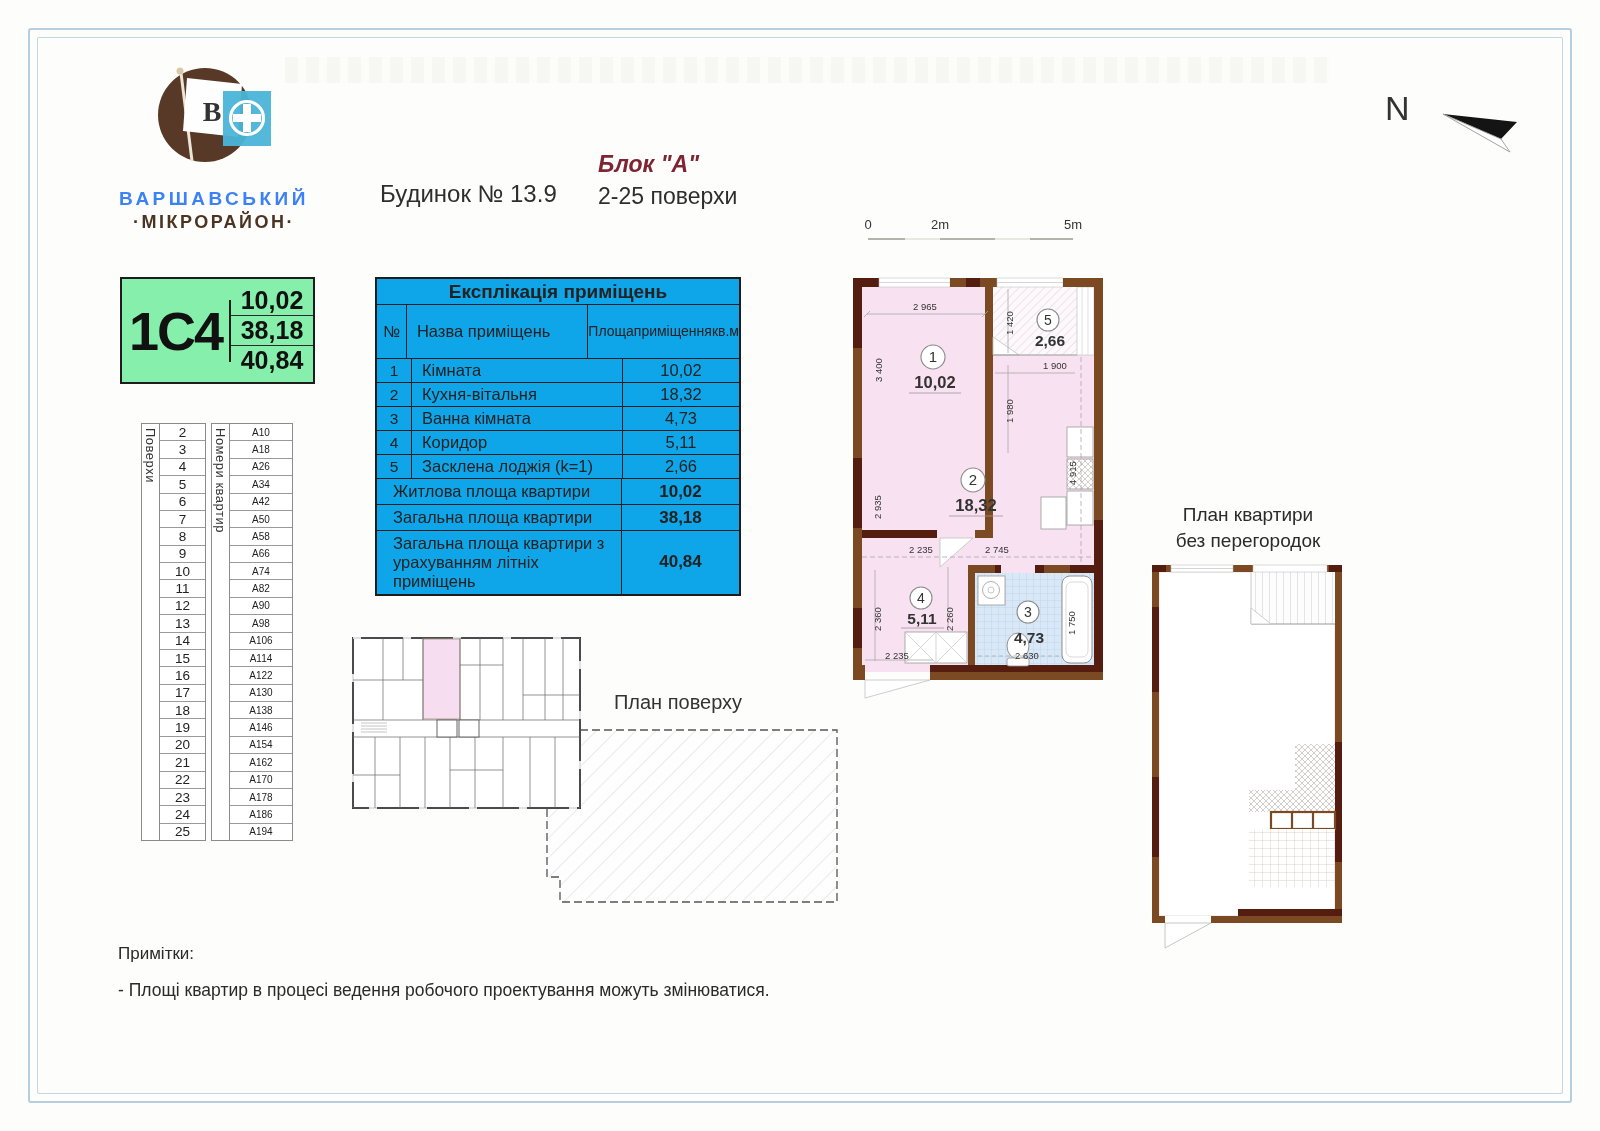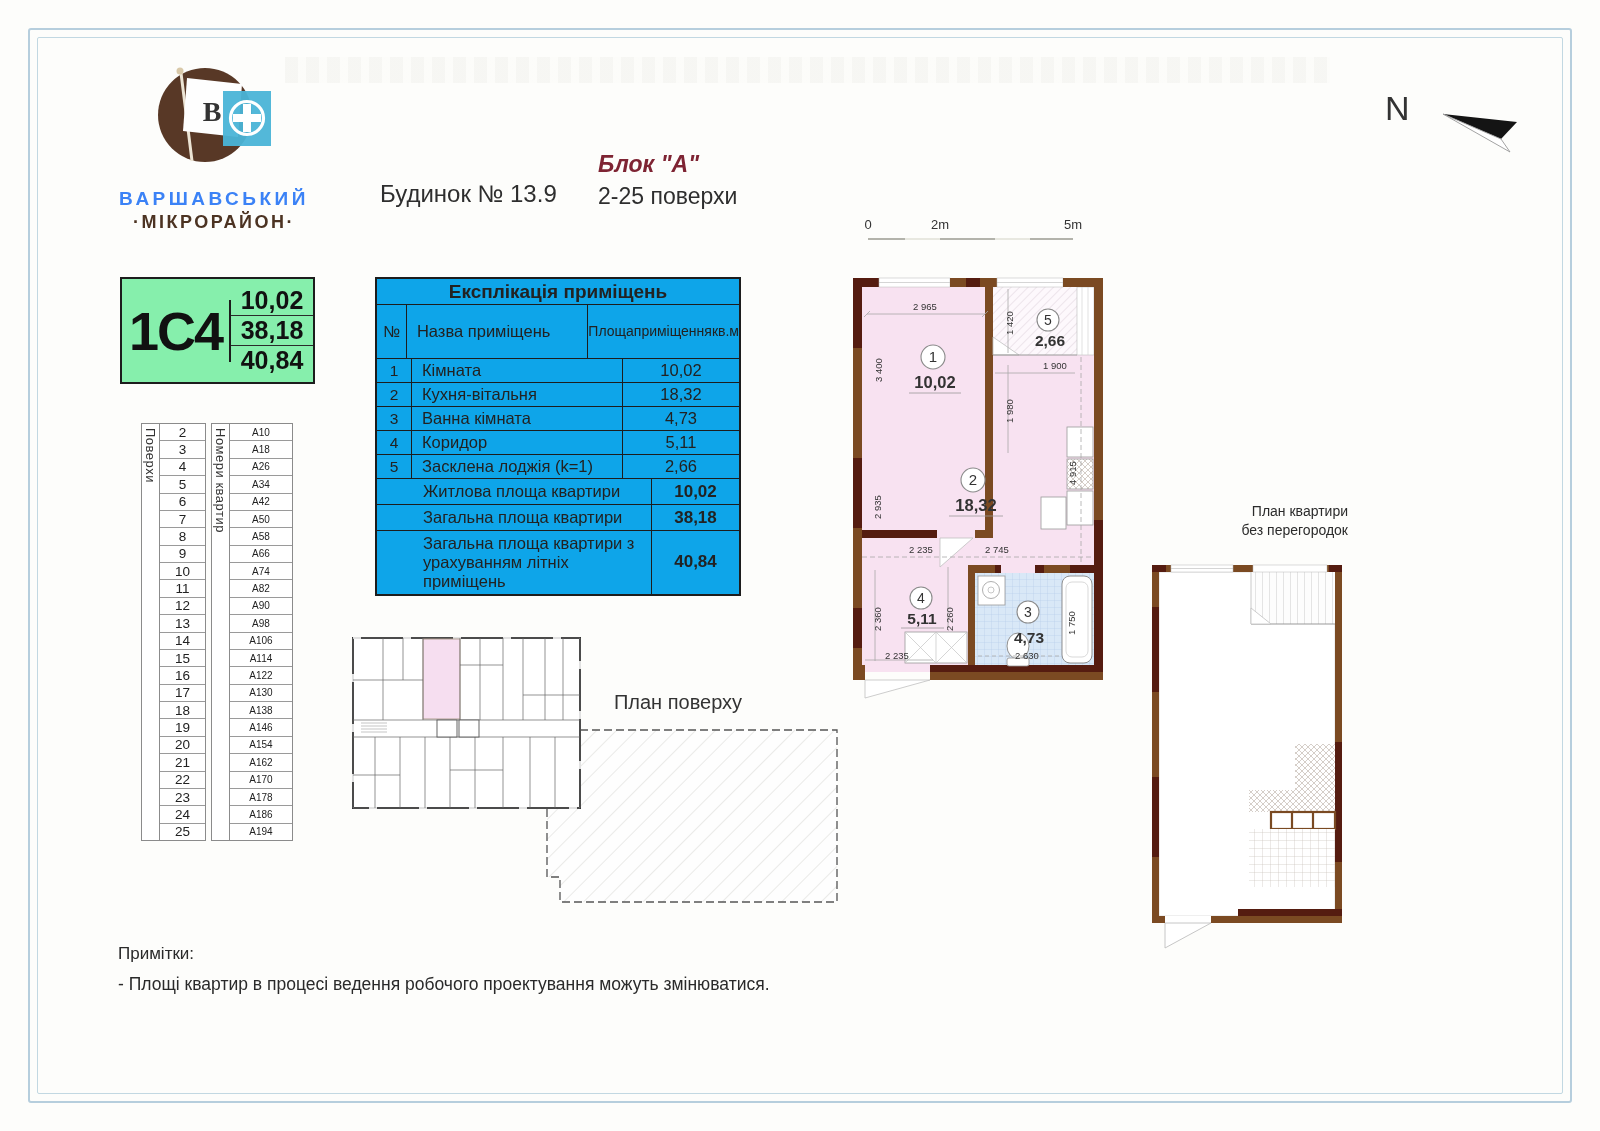--- a/index.html
+++ b/index.html
@@ -43,27 +43,27 @@
   .h-num{width:34px;border-right:1px solid #1d1d1d;display:flex;align-items:center;justify-content:center;font-size:16px;}
   .h-name{width:211px;border-right:1.5px solid #1d1d1d;display:flex;align-items:center;padding-left:10px;font-size:16.5px;box-sizing:border-box;}
   .h-area{flex:1;display:flex;align-items:center;justify-content:center;font-size:14px;line-height:1.18;}
   .exp-row{display:flex;height:23px;border-bottom:1px solid #1d1d1d;}
   .c-num{width:34px;border-right:1px solid #1d1d1d;display:flex;align-items:center;justify-content:center;font-size:15.5px;}
   .c-name{width:211px;border-right:1.5px solid #1d1d1d;display:flex;align-items:center;padding-left:10px;font-size:16.5px;box-sizing:border-box;text-align:center;}
   .c-area{flex:1;display:flex;align-items:center;justify-content:center;font-size:16.5px;}
   .exp-sum-row{display:flex;border-bottom:1px solid #1d1d1d;min-height:25px;}
   .exp-sum .exp-sum-row:last-child{border-bottom:none;}
   .s-label{width:245px;border-right:1.5px solid #1d1d1d;padding:3px 4px 3px 16px;font-size:16.5px;
-           display:flex;align-items:center;box-sizing:border-box;line-height:1.15;margin-left:30px;}
+           display:flex;align-items:center;box-sizing:border-box;line-height:1.15;}
   .s-value{flex:1;display:flex;align-items:center;justify-content:center;font-size:17px;font-weight:bold;}
   
-  .np-title{left:1148px;top:502px;width:200px;text-align:right;font-size:14px;color:#2b2b2b;line-height:1.35;}
+  .np-title{left:1148px;top:502px;width:200px;text-align:center;font-size:19px;color:#2b2b2b;line-height:1.35;}
   
   .notes{left:118px;top:944px;width:960px;color:#2a2a2a;}
-  .notes .nt{font-size:17px;margin-bottom:7px;}
+  .notes .nt{font-size:17px;margin-bottom:13px;}
   .notes .ni{font-size:17.5px;line-height:1.5;}
   svg{font-family:"Liberation Sans",sans-serif;}
   svg text{fill:#333;}
 </style>
 </head>
 <body>
 
 <div id="page">
   <div class="frame1"></div>
   <div class="frame2"></div>

